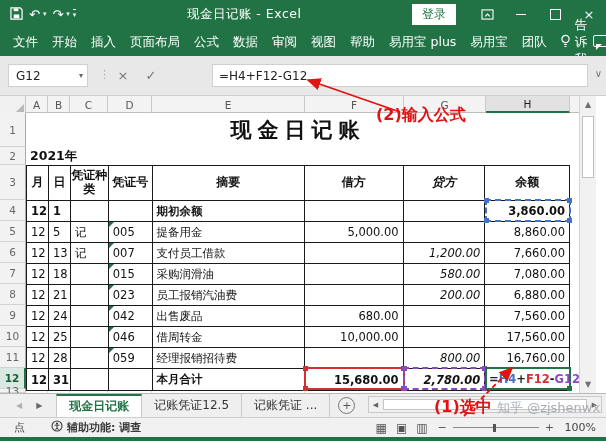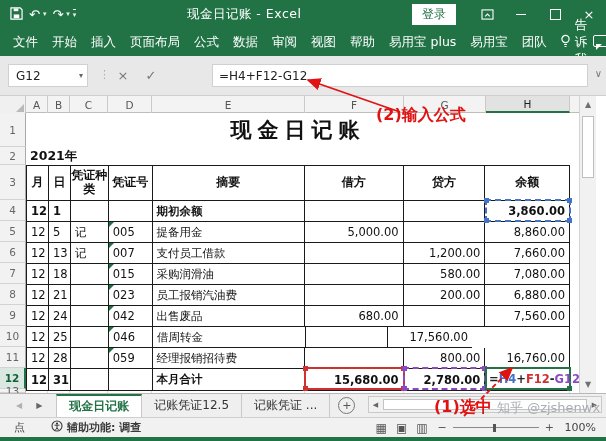--- a/index.html
+++ b/index.html
@@ -56,21 +56,21 @@
   .year{font-size:12.5px;font-weight:bold;color:#111;padding-left:4px;}
   .xtable{border:1px solid #1a1a1a;box-sizing:border-box;}
   .trow{display:flex;height:21px;}
   .trow.hdr{height:35px;}
   .tc{border-right:1px solid #1a1a1a;border-bottom:1px solid #1a1a1a;box-sizing:border-box;display:flex;align-items:center;
       font-size:11.5px;color:#111;overflow:hidden;position:relative;background:#fff;}
   .tc:last-child{border-right:none;}
   .trow:last-child .tc{border-bottom:none;}
   .hdr .tc{justify-content:center;font-weight:bold;font-size:12px;text-align:center;line-height:1.15;}
   .w-month{width:22px;}.w-day{width:22px;}.w-type{width:38px;}.w-no{width:44px;}
-  .w-desc{width:153px;}.w-debit{width:99px;}.w-credit{width:82px;}.w-balance{width:84px;}
+  .w-desc{width:153px;}.w-debit{width:99px;}.w-credit{width:82px;font-style:italic;}.w-balance{width:84px;}
   .al{padding-left:4px;}.ar{justify-content:flex-end;padding-right:4px;text-align:center;}
   .boldrow .tc{font-weight:bold;}
   .tri-green{position:absolute;left:0;top:0;width:0;height:0;border-top:5px solid #1e7145;border-right:5px solid transparent;}
   .r13{height:4px;display:flex;}
   .r13 .gl{border-right:1px solid #dcdcdc;box-sizing:border-box;height:4px;}
   
   .ov{position:absolute;box-sizing:border-box;pointer-events:none;}
   .handle{position:absolute;width:5px;height:5px;}
   .ov-h4{border:2px dashed var(--ref-blue,#4472c4);}
   .ov-f12{border:2px solid var(--ref-red,#d03030);}
@@ -305,20 +305,21 @@
               <div class="tc w-debit ar">680.00</div>
               <div class="tc w-credit ar"></div>
               <div class="tc w-balance ar">7,560.00</div>
             </div>
             <div class="trow">
               <div class="tc w-month al">12</div>
               <div class="tc w-day al">25</div>
               <div class="tc w-type al"></div>
               <div class="tc w-no al">046<span class="tri-green"></span></div>
               <div class="tc w-desc al">借周转金</div>
+              <div class="tc w-debit ar">10,000.00</div>
               <div class="tc w-credit ar"></div>
               <div class="tc w-balance ar">17,560.00</div>
             </div>
             <div class="trow">
               <div class="tc w-month al">12</div>
               <div class="tc w-day al">28</div>
               <div class="tc w-type al"></div>
               <div class="tc w-no al">059<span class="tri-green"></span></div>
               <div class="tc w-desc al">经理报销招待费</div>
               <div class="tc w-debit ar"></div>

